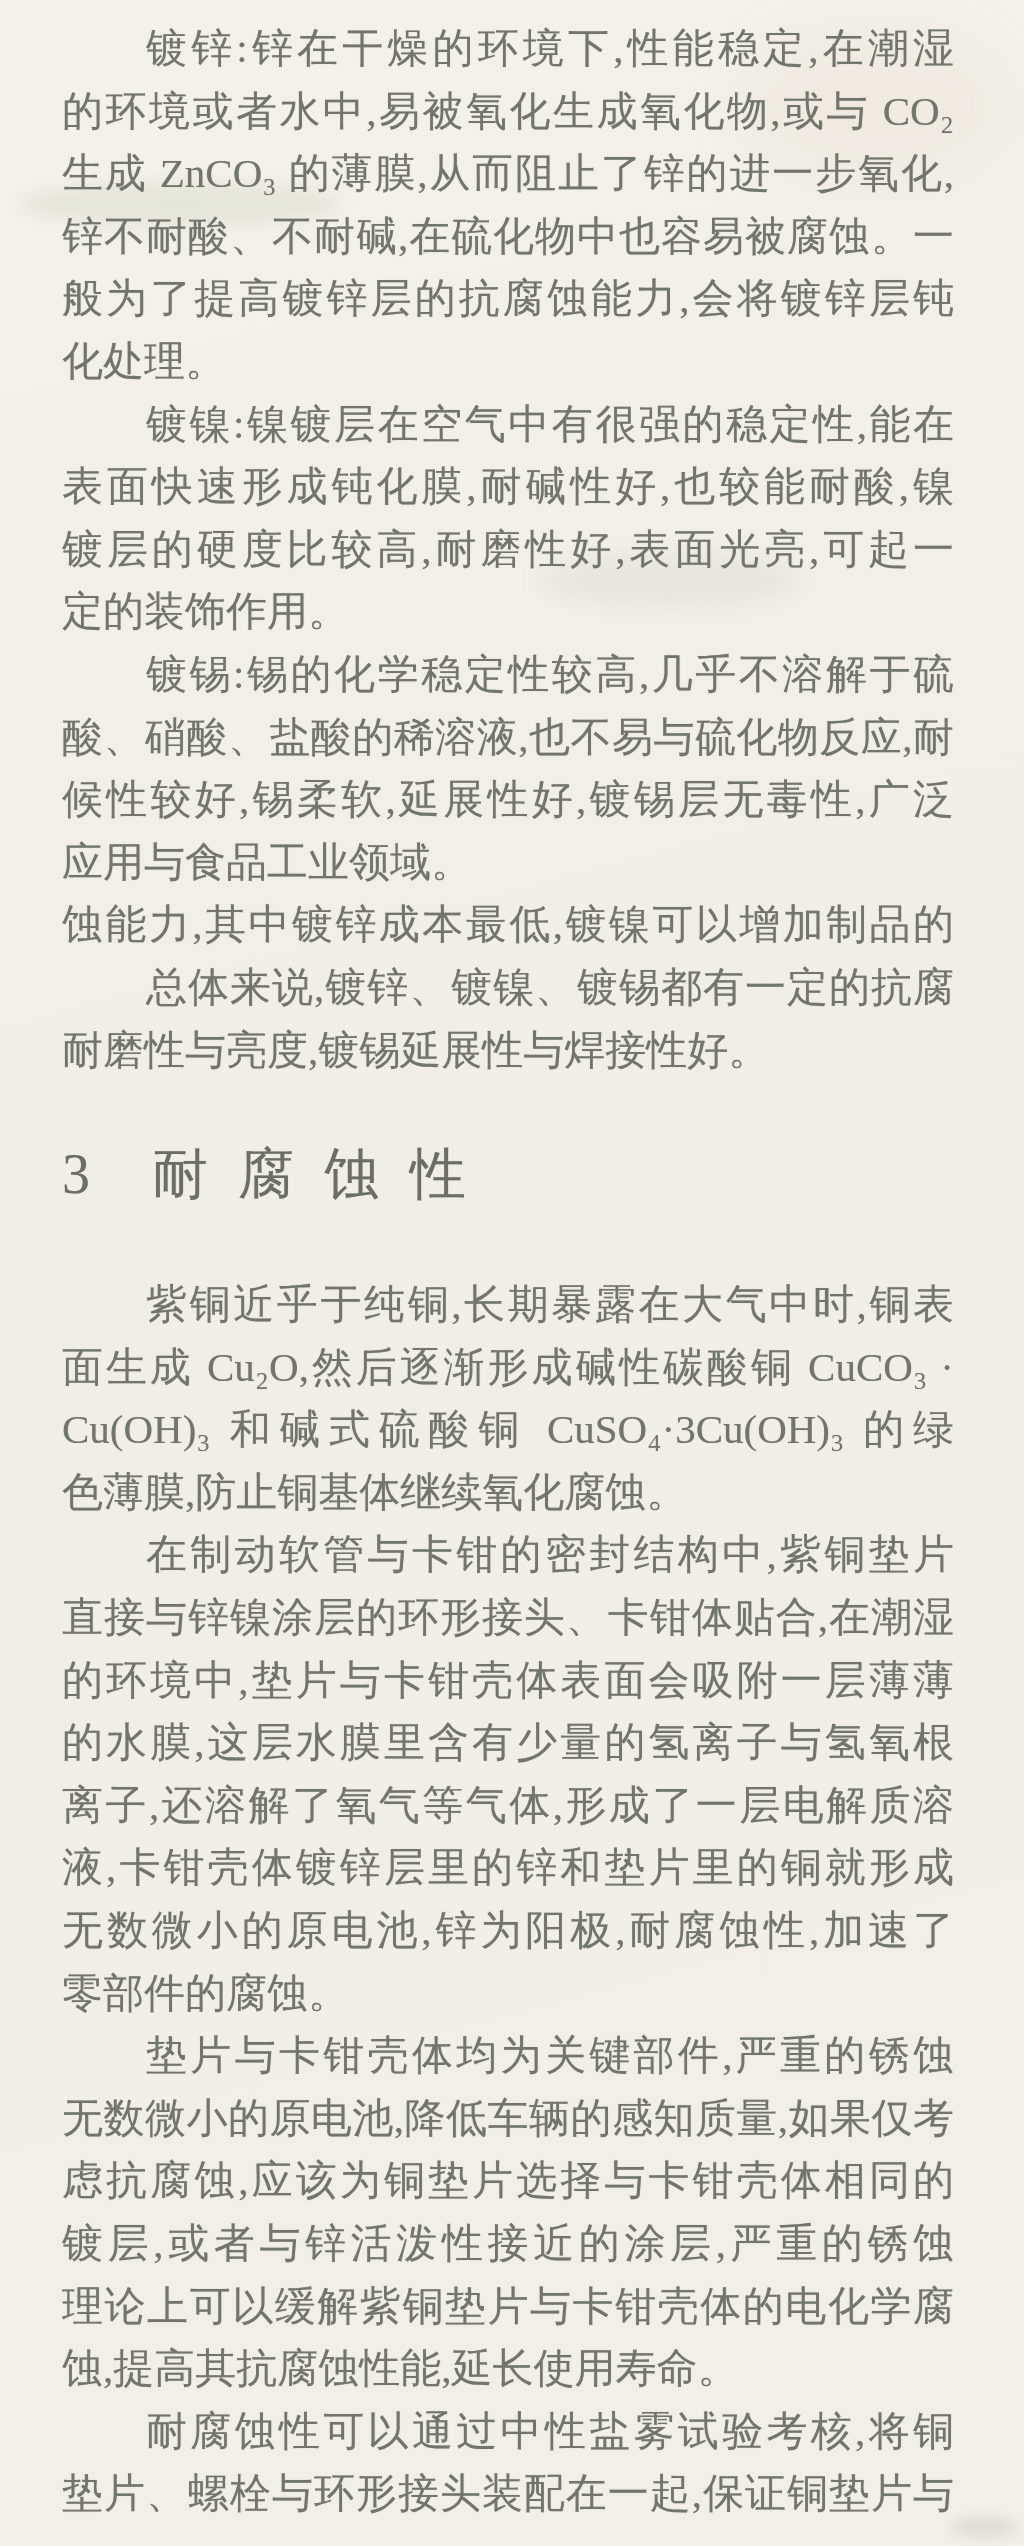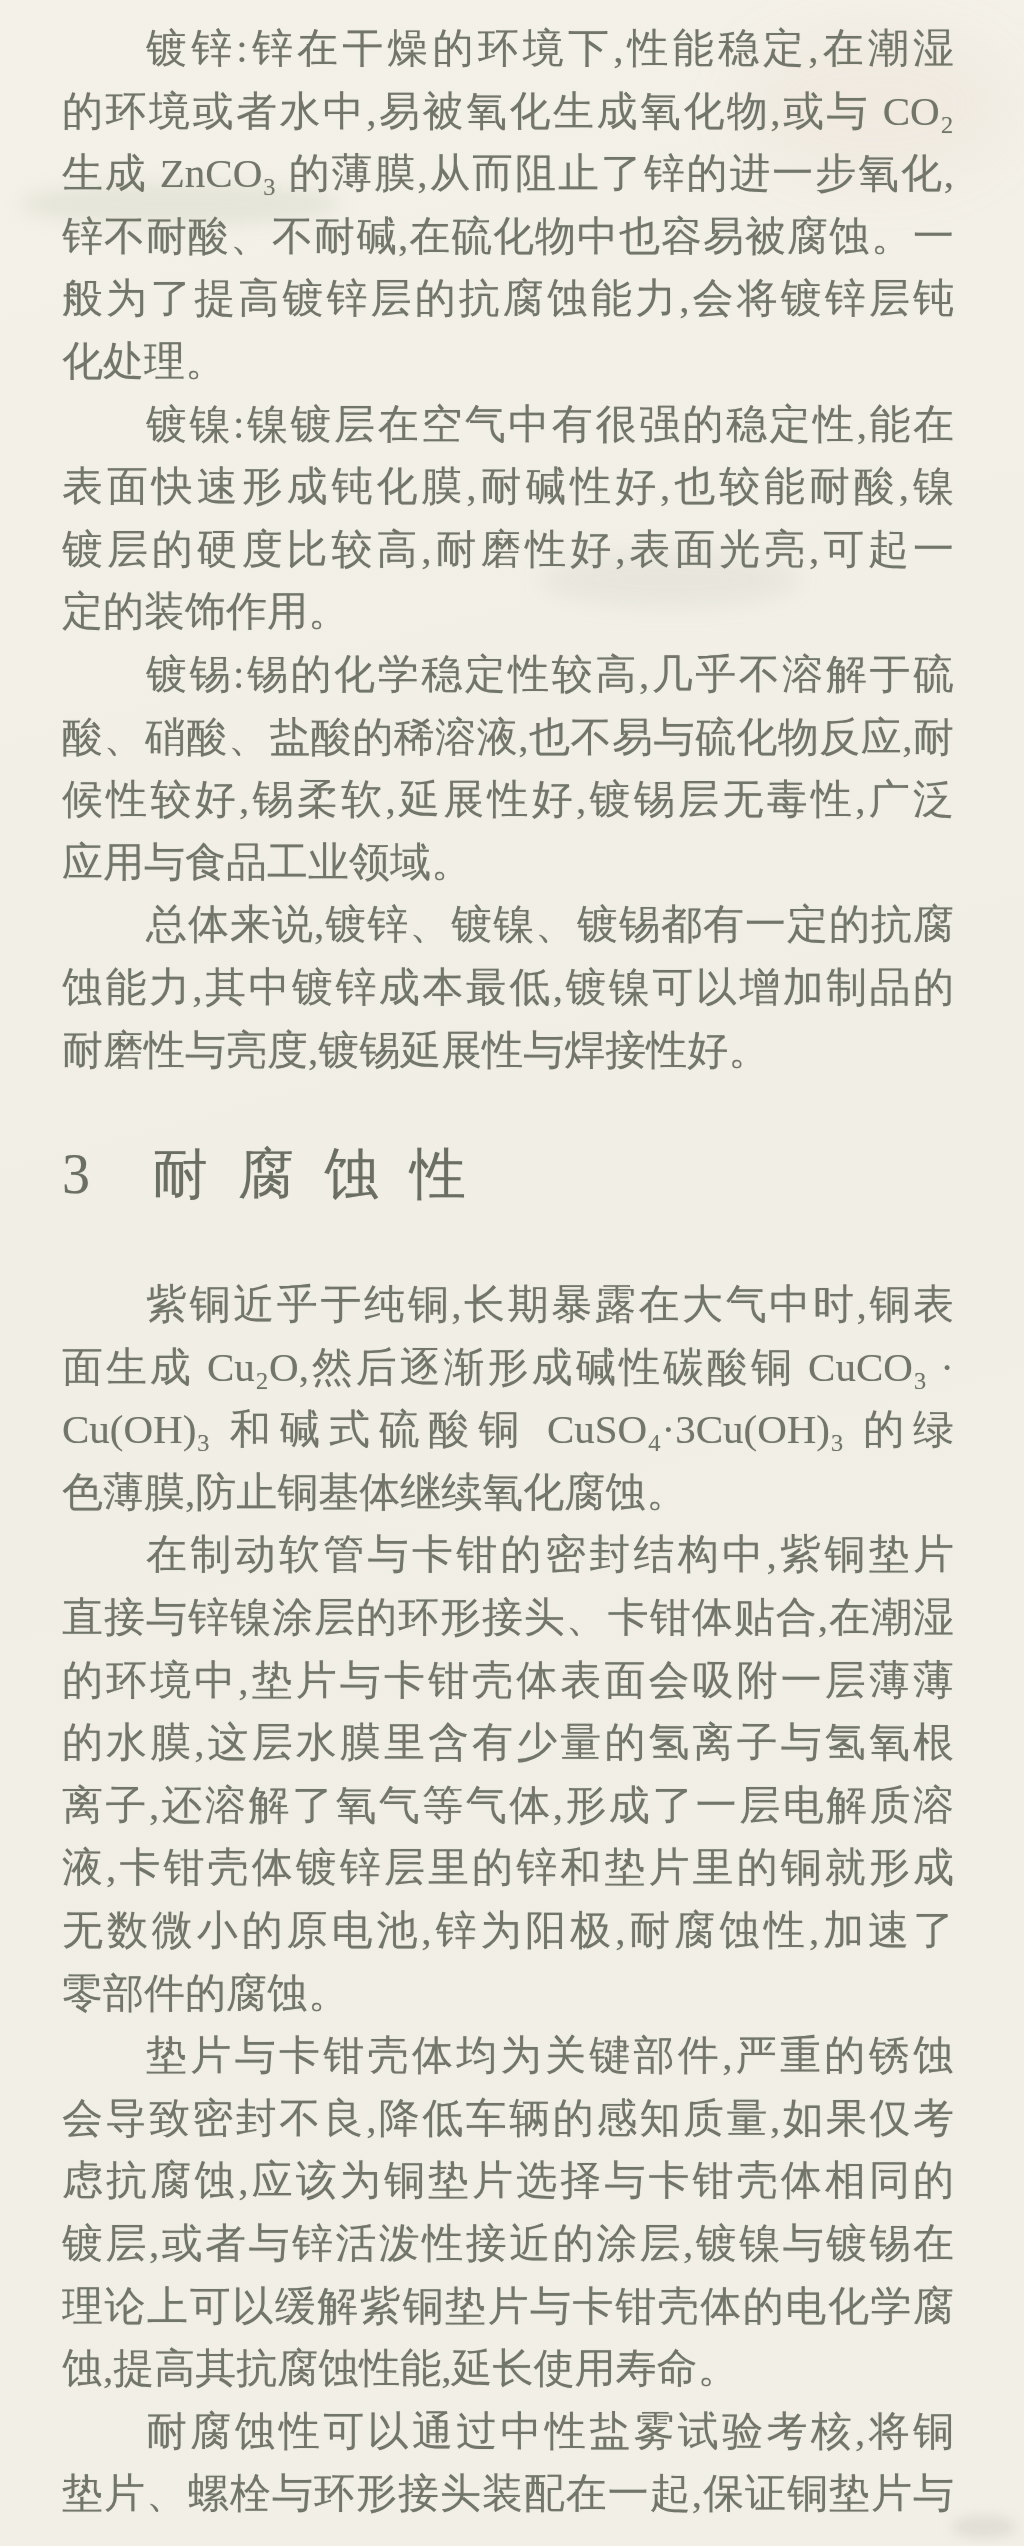--- a/index.html
+++ b/index.html
@@ -91,22 +91,22 @@
           <div class="line">镀层的硬度比较高,耐磨性好,表面光亮,可起一</div>
           <div class="line para-end">定的装饰作用。</div>
         </div>
         <div class="paragraph">
           <div class="line indent">镀锡:锡的化学稳定性较高,几乎不溶解于硫</div>
           <div class="line">酸、硝酸、盐酸的稀溶液,也不易与硫化物反应,耐</div>
           <div class="line">候性较好,锡柔软,延展性好,镀锡层无毒性,广泛</div>
           <div class="line para-end">应用与食品工业领域。</div>
         </div>
         <div class="paragraph">
+          <div class="line">蚀能力,其中镀锌成本最低,镀镍可以增加制品的</div>
           <div class="line indent">总体来说,镀锌、镀镍、镀锡都有一定的抗腐</div>
-          <div class="line">蚀能力,其中镀锌成本最低,镀镍可以增加制品的</div>
           <div class="line para-end">耐磨性与亮度,镀锡延展性与焊接性好。</div>
         </div>
       </section>
     <h2 class="heading">
       <span class="num">3</span><span class="title">耐腐蚀性</span>
     </h2>
     <section>
         <div class="paragraph">
           <div class="line indent">紫铜近乎于纯铜,长期暴露在大气中时,铜表</div>
           <div class="line">面生成 Cu₂O,然后逐渐形成碱性碳酸铜 CuCO₃ ·</div>
@@ -118,23 +118,23 @@
           <div class="line">直接与锌镍涂层的环形接头、卡钳体贴合,在潮湿</div>
           <div class="line">的环境中,垫片与卡钳壳体表面会吸附一层薄薄</div>
           <div class="line">的水膜,这层水膜里含有少量的氢离子与氢氧根</div>
           <div class="line">离子,还溶解了氧气等气体,形成了一层电解质溶</div>
           <div class="line">液,卡钳壳体镀锌层里的锌和垫片里的铜就形成</div>
           <div class="line">无数微小的原电池,锌为阳极,耐腐蚀性,加速了</div>
           <div class="line para-end">零部件的腐蚀。</div>
         </div>
         <div class="paragraph">
           <div class="line indent">垫片与卡钳壳体均为关键部件,严重的锈蚀</div>
-          <div class="line">会导致密封不良,降低车辆的感知质量,如果仅考</div>
+          <div class="line">无数微小的原电池,降低车辆的感知质量,如果仅考</div>
           <div class="line">虑抗腐蚀,应该为铜垫片选择与卡钳壳体相同的</div>
-          <div class="line">镀层,或者与锌活泼性接近的涂层,镀镍与镀锡在</div>
+          <div class="line">镀层,或者与锌活泼性接近的涂层,严重的锈蚀</div>
           <div class="line">理论上可以缓解紫铜垫片与卡钳壳体的电化学腐</div>
           <div class="line para-end">蚀,提高其抗腐蚀性能,延长使用寿命。</div>
         </div>
         <div class="paragraph">
           <div class="line indent">耐腐蚀性可以通过中性盐雾试验考核,将铜</div>
           <div class="line">垫片、螺栓与环形接头装配在一起,保证铜垫片与</div>
         </div>
       </section>
   </main>
 </div>

